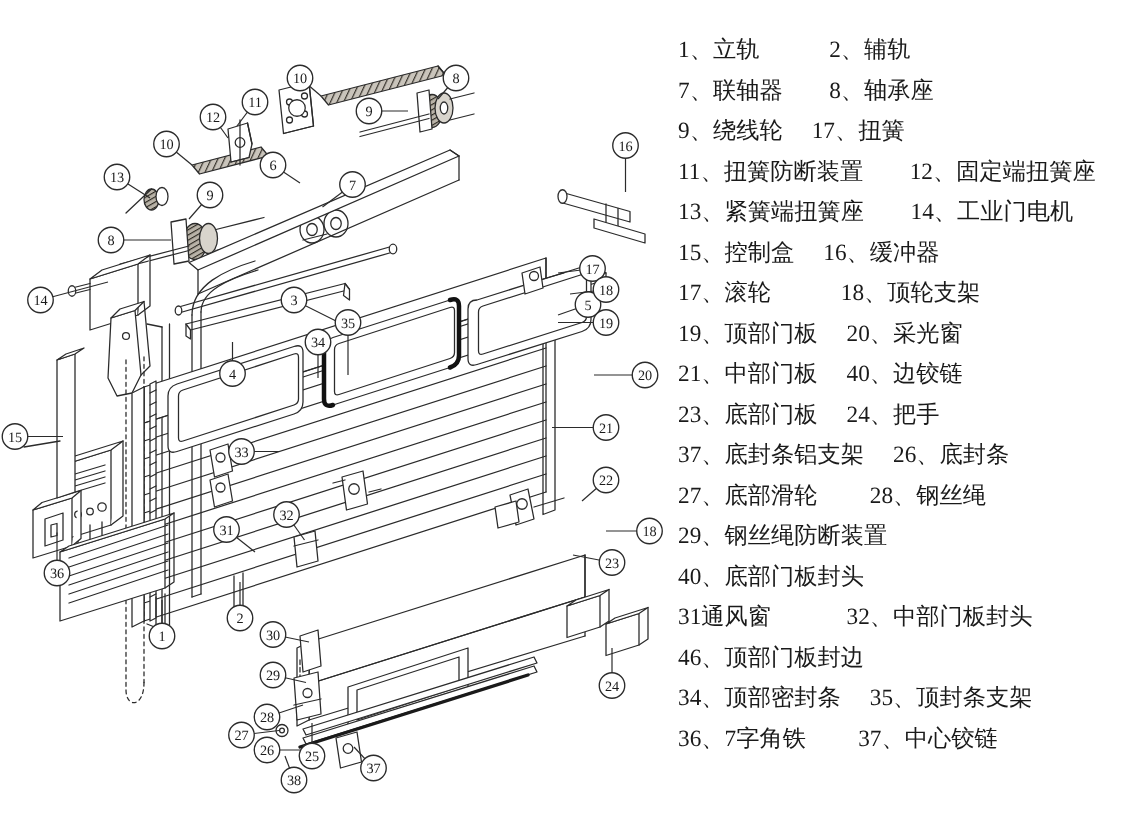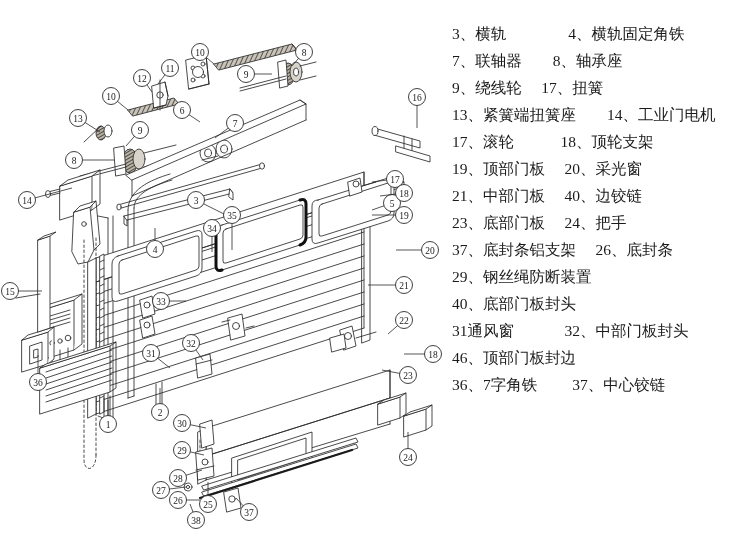--- a/index.html
+++ b/index.html
@@ -446,30 +446,34 @@
           <circle cx="249" cy="512" r="8.5" fill="#ffffff" stroke="#2b2b2b" stroke-width="0.9"></circle>
           <text x="249" y="515.6" text-anchor="middle" font-size="9.5" font-family="&quot;Liberation Serif&quot;, serif" fill="#1a1a1a">37</text>
           <line x1="196" y1="520" x2="190" y2="504" stroke="#2b2b2b" stroke-width="0.8"></line>
           <circle cx="196" cy="520" r="8.5" fill="#ffffff" stroke="#2b2b2b" stroke-width="0.9"></circle>
           <text x="196" y="523.6" text-anchor="middle" font-size="9.5" font-family="&quot;Liberation Serif&quot;, serif" fill="#1a1a1a">38</text>
         </g>
     </svg>
   </div>
 
   <div id="legend">
-    <div class="leg-line">3、横轨　　　　4、横轨固定角铁</div>
+    <div class="leg-line">1、立轨　　　2、辅轨</div>
     <div class="leg-line">7、联轴器　　8、轴承座</div>
     <div class="leg-line">9、绕线轮　 17、扭簧</div>
+    <div class="leg-line">11、扭簧防断装置　　12、固定端扭簧座</div>
     <div class="leg-line">13、紧簧端扭簧座　　14、工业门电机</div>
+    <div class="leg-line">15、控制盒　 16、缓冲器</div>
     <div class="leg-line">17、滚轮　　　18、顶轮支架</div>
     <div class="leg-line">19、顶部门板　 20、采光窗</div>
     <div class="leg-line">21、中部门板　 40、边铰链</div>
     <div class="leg-line">23、底部门板　 24、把手</div>
     <div class="leg-line">37、底封条铝支架　 26、底封条</div>
+    <div class="leg-line">27、底部滑轮　　 28、钢丝绳</div>
     <div class="leg-line">29、钢丝绳防断装置</div>
     <div class="leg-line">40、底部门板封头</div>
     <div class="leg-line">31通风窗　　　 32、中部门板封头</div>
     <div class="leg-line">46、顶部门板封边</div>
+    <div class="leg-line">34、顶部密封条　 35、顶封条支架</div>
     <div class="leg-line">36、7字角铁　　 37、中心铰链</div>
 
   </div>
 
 </div>
 
 </body></html>

